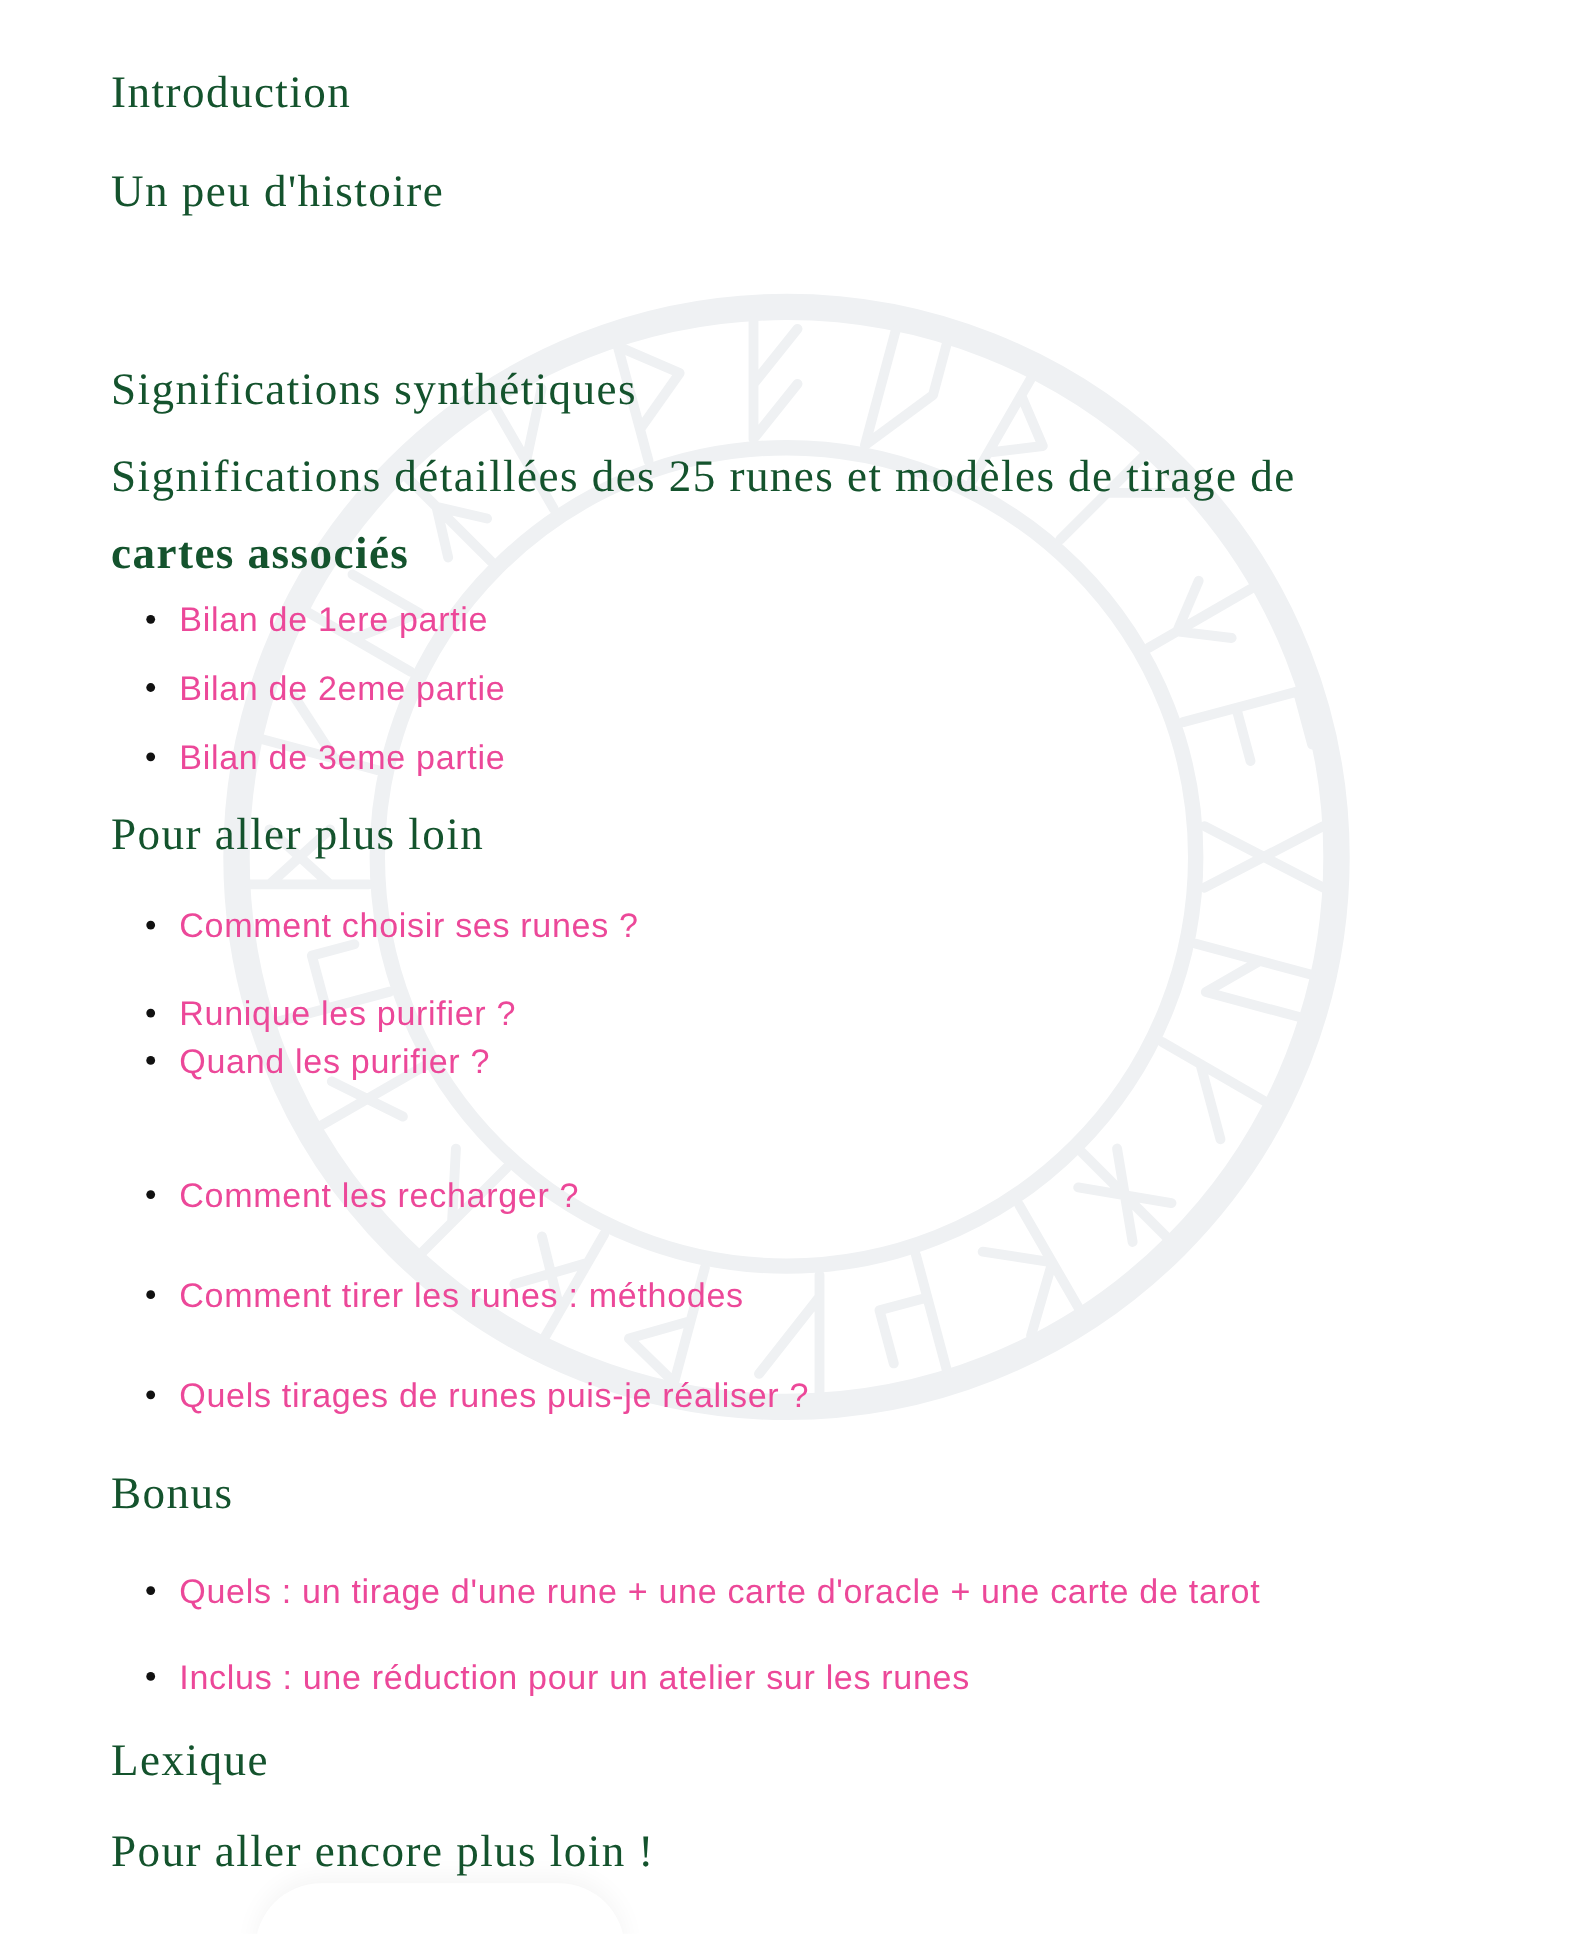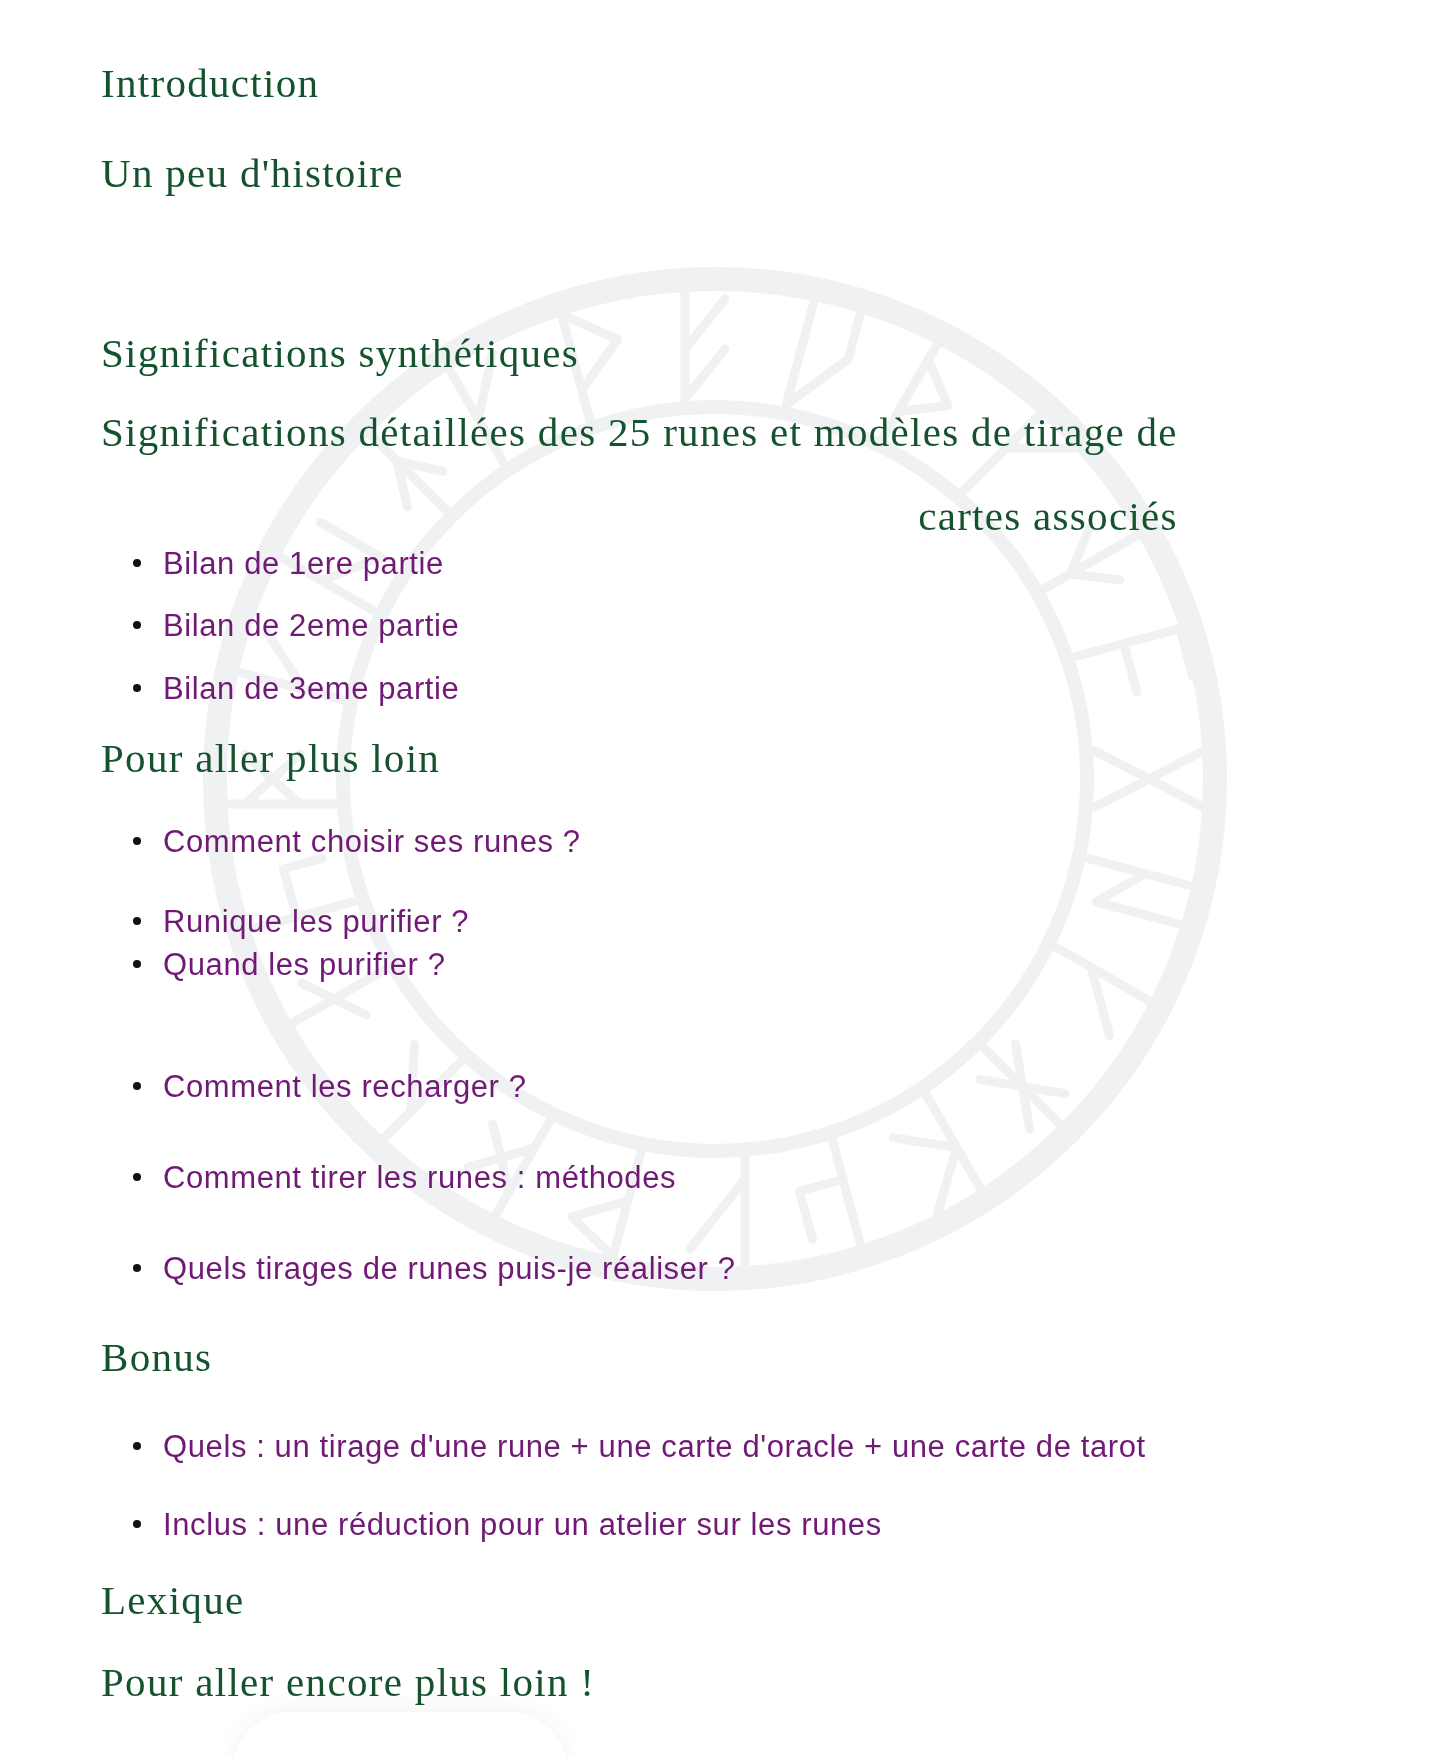--- a/index.html
+++ b/index.html
@@ -37,38 +37,38 @@
       margin: 0;
       font-family: "Liberation Serif", "DejaVu Serif", serif;
       font-weight: normal;
       font-size: 41px;
       letter-spacing: 1.3px;
       line-height: 1;
       white-space: nowrap;
       color: #14532d;
       cursor: pointer;
     }
-    .h.two-line .line { display: block; text-align: right; }
-    .h.two-line .line + .line { margin-top: 43px; }
+    .h.two-line .line { display: block; }
+    .h.two-line .line + .line { margin-top: 29px; font-weight: bold; }
     ul.list {
       position: absolute;
       left: 0;
       margin: 0;
       padding: 0;
       list-style: none;
     }
     ul.list li {
       position: absolute;
       left: 133px;
       white-space: nowrap;
       font-family: "Liberation Sans", "DejaVu Sans", sans-serif;
       font-size: 31px;
       line-height: 1;
       letter-spacing: 0.6px;
-      color: #701a75;
+      color: #ec4899;
       cursor: pointer;
     }
     ul.list li .bullet {
       display: inline-block;
       width: 8px;
       height: 8px;
       border-radius: 50%;
       background: #111111;
       vertical-align: middle;
       margin-right: 22px;

